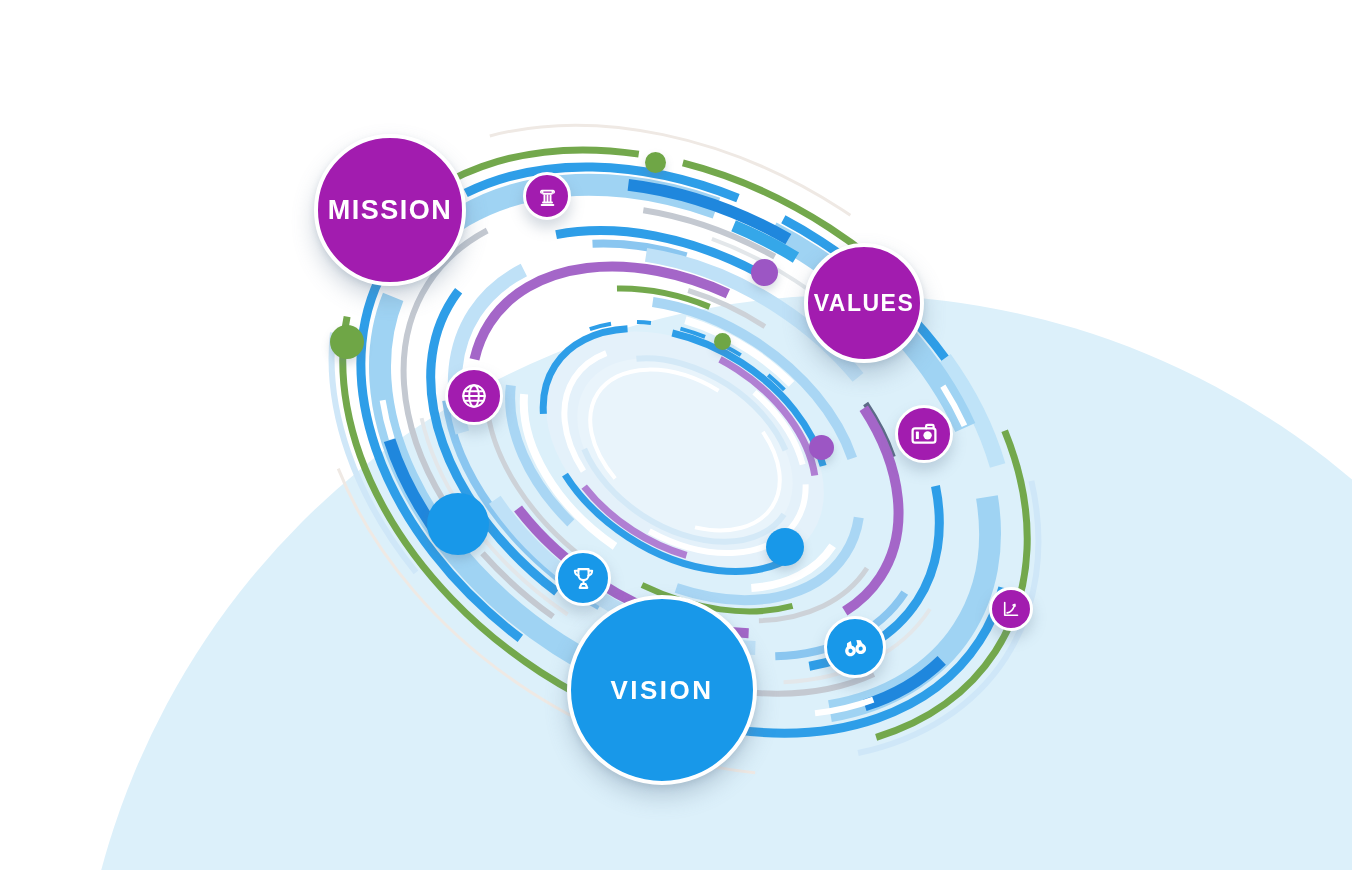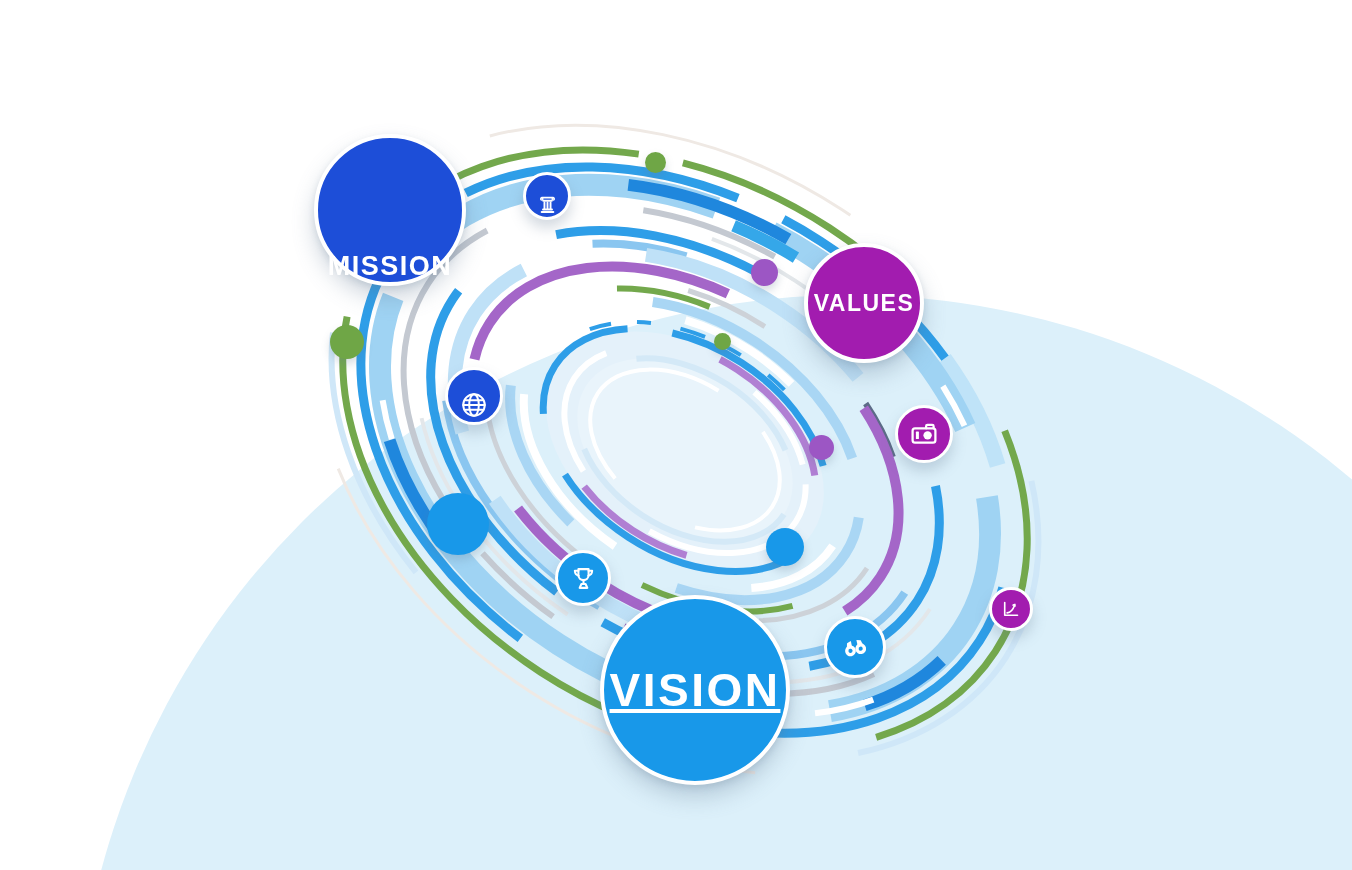--- a/index.html
+++ b/index.html
@@ -15,28 +15,28 @@
   .rings{position:absolute;left:0;top:0;}
   
   .bubble{
     position:absolute;box-sizing:border-box;border-radius:50%;
     display:flex;align-items:center;justify-content:center;
     color:#fff;font-weight:700;letter-spacing:1.5px;
     border:4px solid #ffffff;
     box-shadow:0 12px 22px rgba(96,120,145,.30),0 3px 6px rgba(96,120,145,.18);
     z-index:5;
   }
-  .bubble.green{background:#1d4ed8;align-items:flex-end;}
+  .bubble.green{background:#a21caf;}
   .bubble.blue{background:#1898e9;}
   .bubble.purple{background:#a21caf;}
   .bubble.icon{border-width:3px;box-shadow:0 8px 14px rgba(96,120,145,.28);}
   .bubble.dot{border:none;box-shadow:0 5px 9px rgba(96,120,145,.25);z-index:4;}
   #mission{left:314px;top:134px;width:152px;height:152px;font-size:27px;}
   #values{left:804px;top:243px;width:120px;height:120px;font-size:23px;}
-  #vision{left:600px;top:595px;width:190px;height:190px;font-size:46px;letter-spacing:2.5px;text-decoration:underline;}
+  #vision{left:567px;top:595px;width:190px;height:190px;font-size:26px;letter-spacing:2.5px;}
   #ic-column{left:523px;top:172px;width:48px;height:48px;}
   #ic-globe{left:445px;top:367px;width:58px;height:58px;}
   #ic-trophy{left:555px;top:550px;width:56px;height:56px;}
   #ic-binoculars{left:824px;top:616px;width:62px;height:62px;}
   #ic-camera{left:895px;top:405px;width:58px;height:58px;}
   #ic-chart{left:989px;top:587px;width:44px;height:44px;}
   #dot-g-a{left:330px;top:325px;width:34px;height:34px;background:#6fa646;}
   #dot-g-b{left:645px;top:152px;width:21px;height:21px;background:#6fa646;}
   #dot-g-c{left:714px;top:333px;width:17px;height:17px;background:#6fa646;}
   #dot-p-a{left:751px;top:259px;width:27px;height:27px;background:#9c56c4;}

